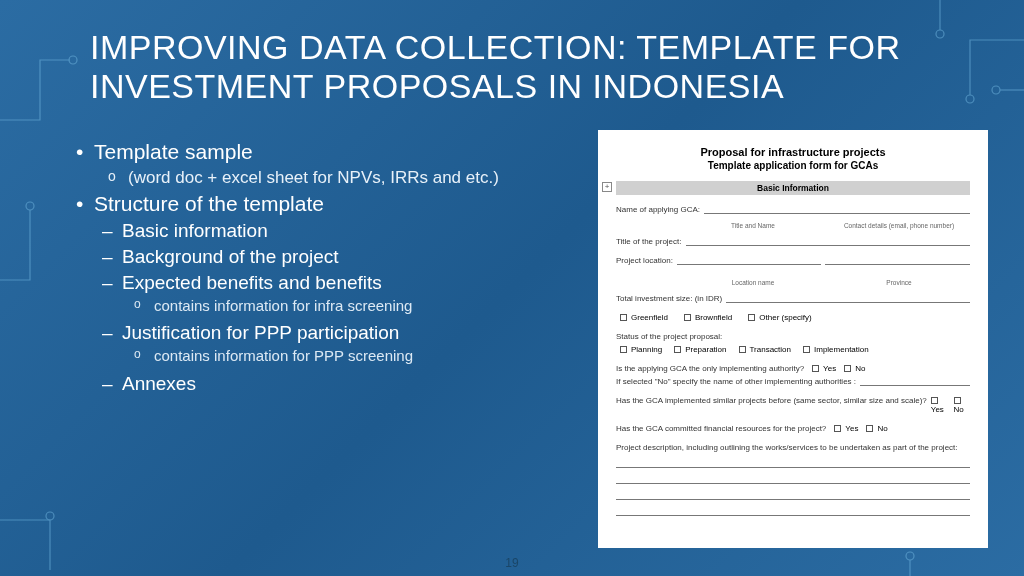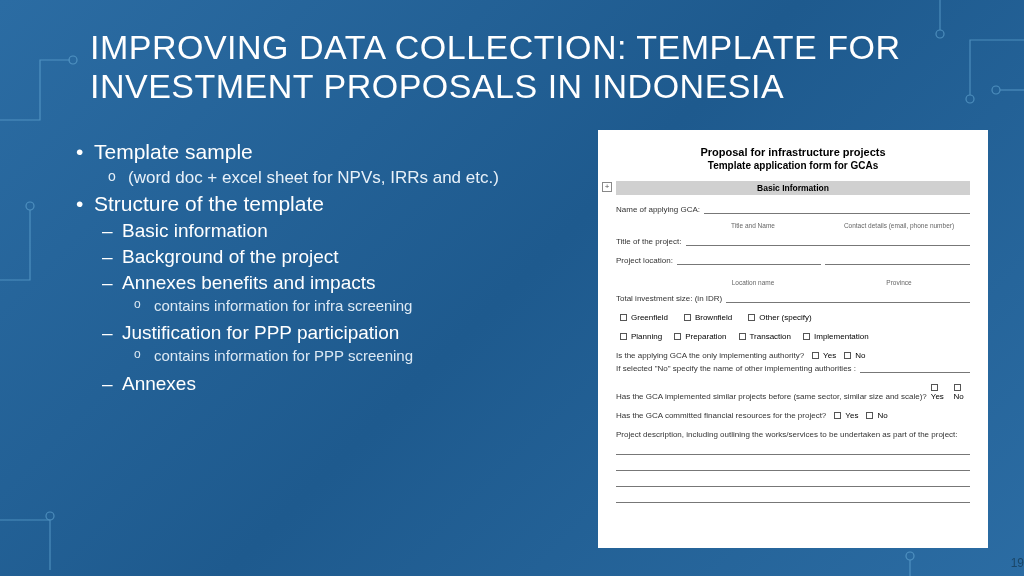--- a/index.html
+++ b/index.html
@@ -48,31 +48,31 @@
     background: #fff;
     color: #000;
     padding: 12px 18px 8px 18px;
     font-family: Arial, sans-serif;
     font-size: 8px;
     overflow: hidden;
   }
   .form-img .f-title { text-align: center; font-weight: bold; font-size: 11px; margin: 4px 0 2px; }
   .form-img .f-sub   { text-align: center; font-weight: bold; font-size: 10px; margin-bottom: 10px; }
   .form-img .f-section { background: #d0d0d0; color: #000; font-weight: bold; text-align: center; padding: 2px 0; font-size: 8.5px; margin-bottom: 10px; }
-  .f-row { display: flex; align-items: flex-end; margin-bottom: 10px; gap: 4px; }
+  .f-row { display: flex; margin-bottom: 10px; gap: 4px; }
   .f-label { white-space: nowrap; color: #333; }
   .f-line { flex: 1; border-bottom: 1px solid #777; height: 9px; }
   .f-hint { font-size: 6.5px; color: #666; text-align: center; flex: 1; }
   .f-chk { display: inline-block; width: 7px; height: 7px; border: 1px solid #555; margin-right: 4px; vertical-align: middle; }
   .f-opts { display: flex; gap: 16px; margin: 4px 0 10px 4px; flex-wrap: wrap; }
   .f-opts span { white-space: nowrap; }
   .f-plus { position: absolute; left: 4px; top: 52px; width: 10px; height: 10px; border: 1px solid #888; font-size: 8px; text-align: center; line-height: 8px; color: #555; }
   .page-num {
     position: absolute; bottom: 6px; left: 0; right: 0;
-    text-align: right; font-size: 12px; color: #1a4668;
+    text-align: center; font-size: 12px; color: #1a4668;
   }
 </style>
 </head>
 <body>
 
 <svg class="bg-circuit" width="1024" height="576">
   <g stroke="#6fb3dd" stroke-width="1.2" fill="none" opacity="0.55">
     <path d="M 0 120 L 40 120 L 40 60 L 70 60"></path>
     <circle cx="73" cy="60" r="4"></circle>
     <path d="M 0 280 L 30 280 L 30 210"></path>
@@ -92,21 +92,21 @@
 
 <div class="title">IMPROVING DATA COLLECTION: TEMPLATE FOR INVESTMENT PROPOSALS IN INDONESIA</div>
 
 <div class="content">
   <ul>
     <li class="b1">Template sample</li>
     <li class="b2">(word doc + excel sheet for NPVs, IRRs and etc.)</li>
     <li class="b1">Structure of the template</li>
     <li class="b3">Basic information</li>
     <li class="b3">Background of the project</li>
-    <li class="b3">Annexes benefits and impacts</li>
+    <li class="b3">Expected benefits and benefits</li>
     <li class="b4">contains information for infra screening</li>
     <li class="b3">Justification for PPP participation</li>
     <li class="b4">contains information for PPP screening</li>
     <li class="b3">Annexes</li>
   </ul>
 </div>
 
 <div class="form-img">
   <div class="f-plus">+</div>
   <div class="f-title">Proposal for infrastructure projects</div>
@@ -144,20 +144,21 @@
       <span class="f-label">Total investment size: (in IDR)</span>
       <span class="f-line"></span>
     </div>
 
   <div class="f-opts">
     <span><i class="f-chk"></i><span>Greenfield</span></span>
     <span><i class="f-chk"></i><span>Brownfield</span></span>
     <span><i class="f-chk"></i><span>Other (specify)</span></span>
   </div>
 
+  <div class="f-label" style="margin-bottom:3px">Status of the project proposal:</div>
   <div class="f-opts" style="gap:12px">
     <span><i class="f-chk"></i><span>Planning</span></span>
     <span><i class="f-chk"></i><span>Preparation</span></span>
     <span><i class="f-chk"></i><span>Transaction</span></span>
     <span><i class="f-chk"></i><span>Implementation</span></span>
   </div>
 
   <div class="f-row" style="gap:8px">
       <span class="f-label">Is the applying GCA the only implementing authority?</span>
       <span><i class="f-chk"></i><span>Yes</span></span>

